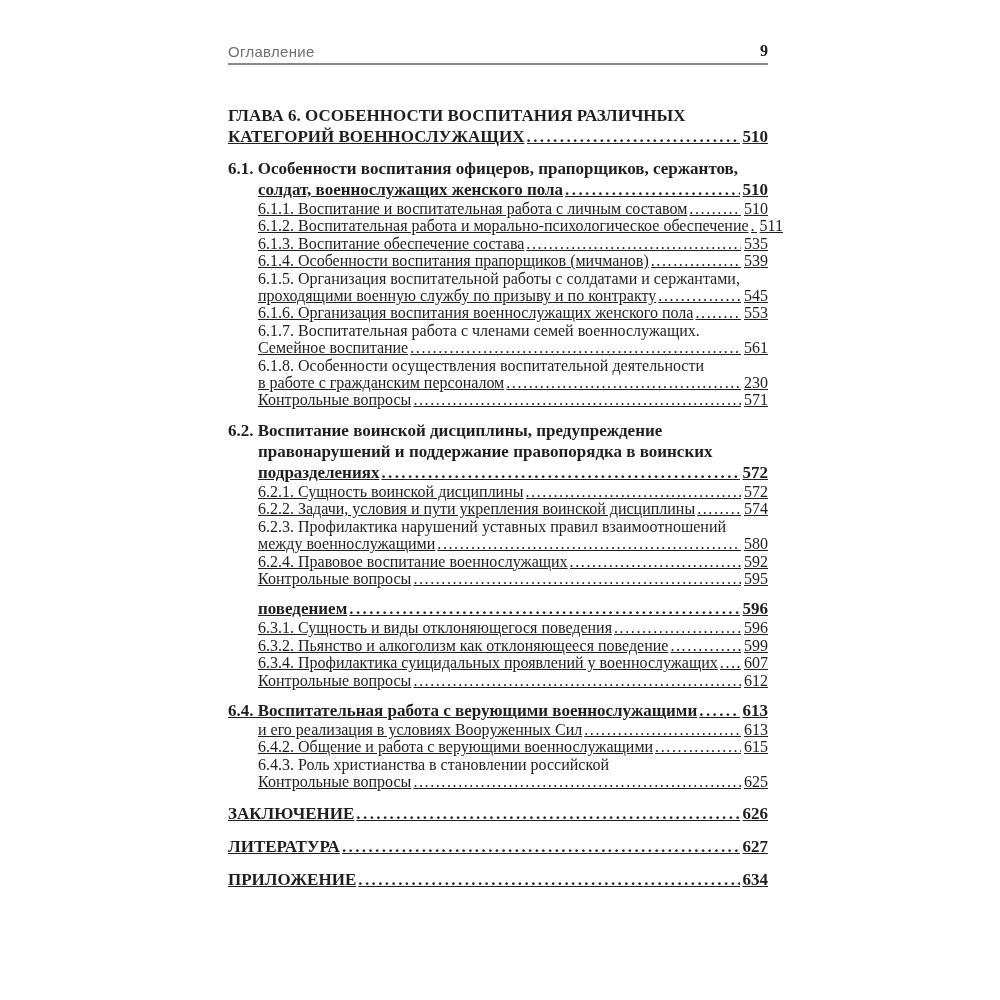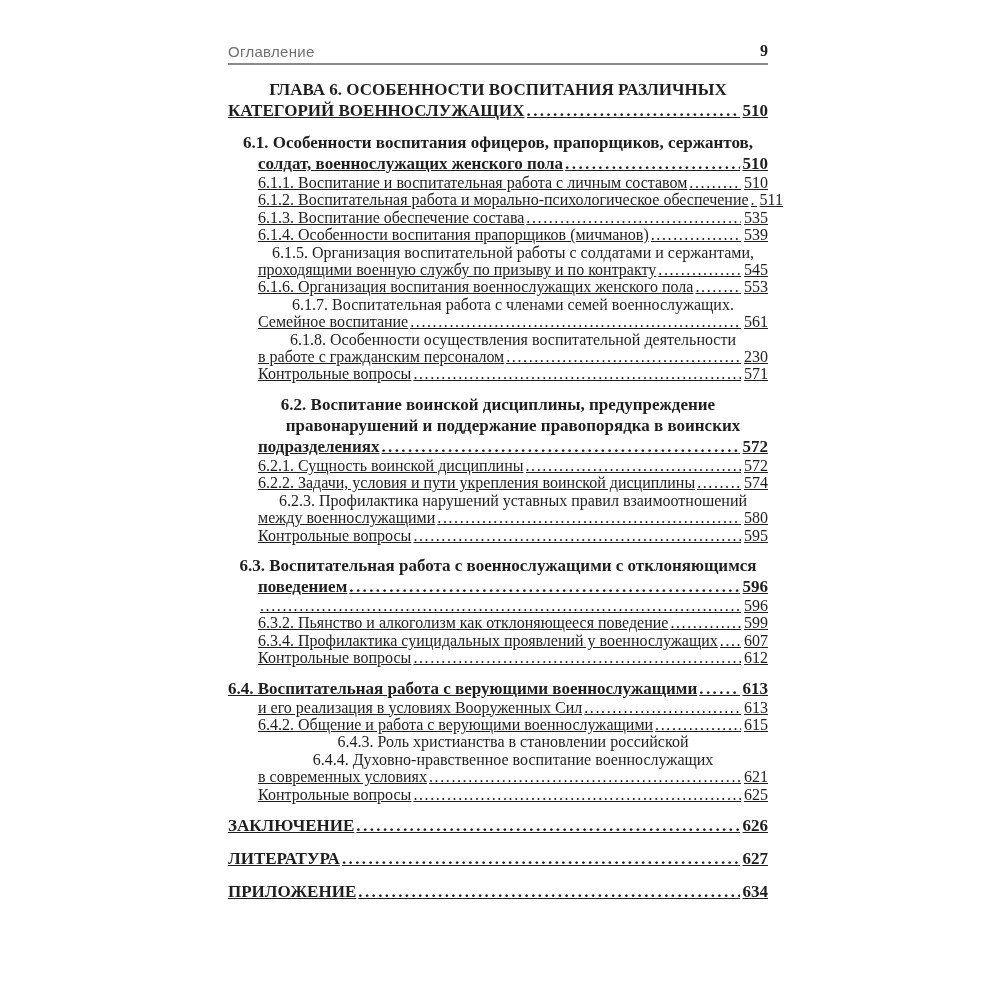--- a/index.html
+++ b/index.html
@@ -36,21 +36,21 @@
     font-size: 15px;
     color: var(--running-title);
     letter-spacing: 0.3px;
   }
   .pagenum {
     font-weight: bold;
     font-size: 16px;
     color: var(--text);
   }
   
-  .toc { margin-top: 14px; text-align: center; }
+  .toc { margin-top: 40px; }
   .entry { padding-left: 30px; }
   .entry.chapter, .entry.back { padding-left: 0; }
   .entry.chapter, .entry.section, .entry.back {
     font-weight: bold;
     font-size: 17px;
     line-height: 21px;
   }
   .entry.sub {
     font-size: 16px;
     line-height: 17.4px;
@@ -204,35 +204,42 @@
       <div class="entry sub">
         <div class="toc-line first">6.2.3. Профилактика нарушений уставных правил взаимоотношений</div>
         <div class="row">
           <span class="txt">между военнослужащими</span>
           <span class="dots"></span>
           <span class="pg">580</span>
         </div>
       </div>
       <div class="entry sub">
         <div class="row first">
+          <span class="txt">6.2.4. Правовое воспитание военнослужащих</span>
+          <span class="dots"></span>
+          <span class="pg">592</span>
+        </div>
+      </div>
+      <div class="entry sub">
+        <div class="row first">
           <span class="txt">Контрольные вопросы</span>
           <span class="dots"></span>
           <span class="pg">595</span>
         </div>
       </div>
       <div class="entry section">
-        <div class="toc-line first">6.3. Воспитательная работа с военнослужащими с отклоняющимся</div>
         <div class="row">
           <span class="txt">поведением</span>
           <span class="dots"></span>
           <span class="pg">596</span>
         </div>
       </div>
       <div class="entry sub">
         <div class="row first">
+          <span class="txt">6.3.1. Сущность и виды отклоняющегося поведения</span>
           <span class="dots"></span>
           <span class="pg">596</span>
         </div>
       </div>
       <div class="entry sub">
         <div class="row first">
           <span class="txt">6.3.2. Пьянство и алкоголизм как отклоняющееся поведение</span>
           <span class="dots"></span>
           <span class="pg">599</span>
         </div>
@@ -267,28 +274,20 @@
       </div>
       <div class="entry sub">
         <div class="row first">
           <span class="txt">6.4.2. Общение и работа с верующими военнослужащими</span>
           <span class="dots"></span>
           <span class="pg">615</span>
         </div>
       </div>
       <div class="entry sub">
         <div class="toc-line first">6.4.3. Роль христианства в становлении российской</div>
-      </div>
-      <div class="entry sub">
-        <div class="toc-line first">6.4.4. Духовно-нравственное воспитание военнослужащих</div>
-        <div class="row">
-          <span class="txt">в современных условиях</span>
-          <span class="dots"></span>
-          <span class="pg">621</span>
-        </div>
       </div>
       <div class="entry sub">
         <div class="row first">
           <span class="txt">Контрольные вопросы</span>
           <span class="dots"></span>
           <span class="pg">625</span>
         </div>
       </div>
       <div class="entry back">
         <div class="row first">

